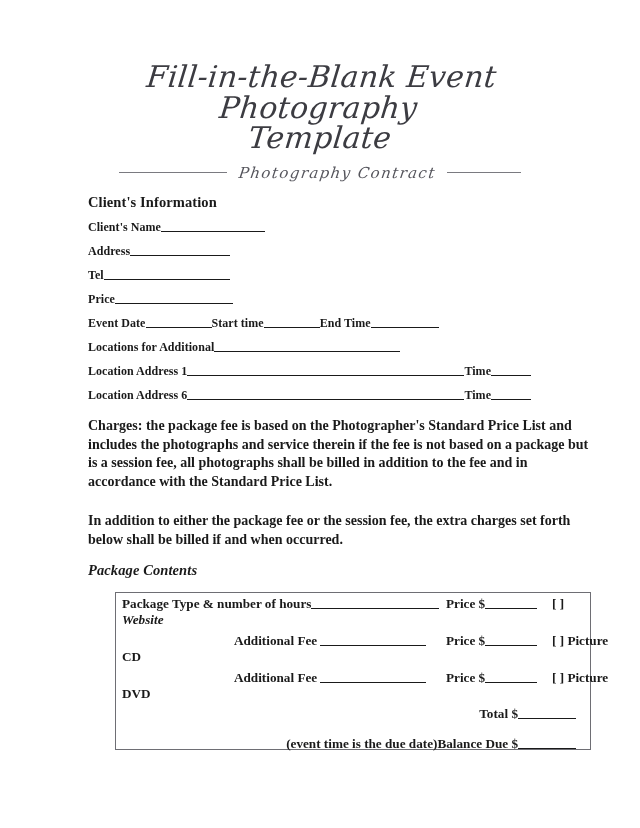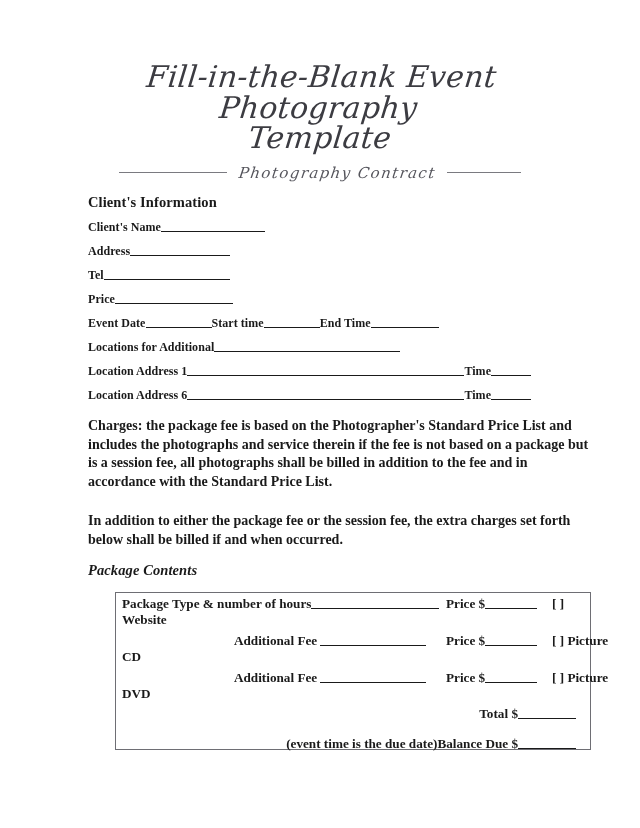--- a/index.html
+++ b/index.html
@@ -140,21 +140,21 @@
     height: 18px;
     white-space: nowrap;
   }
   .cell {
     position: absolute;
     top: 0;
   }
   .c-left { left: 6px; }
 
   .r1 { top: 3px; }
-  .r1b { top: 19px; }
+  .r1b { top: 19px; font-style: italic; }
   .r2 { top: 40px; }
   .r2b { top: 56px; }
   .r3 { top: 77px; }
   .r3b { top: 93px; }
   .r4 { top: 113px; }
   .r5 { top: 128px; }
   .r6 { top: 143px; }
 
   .col-fee   { left: 118px; }
   .col-price { left: 330px; }

